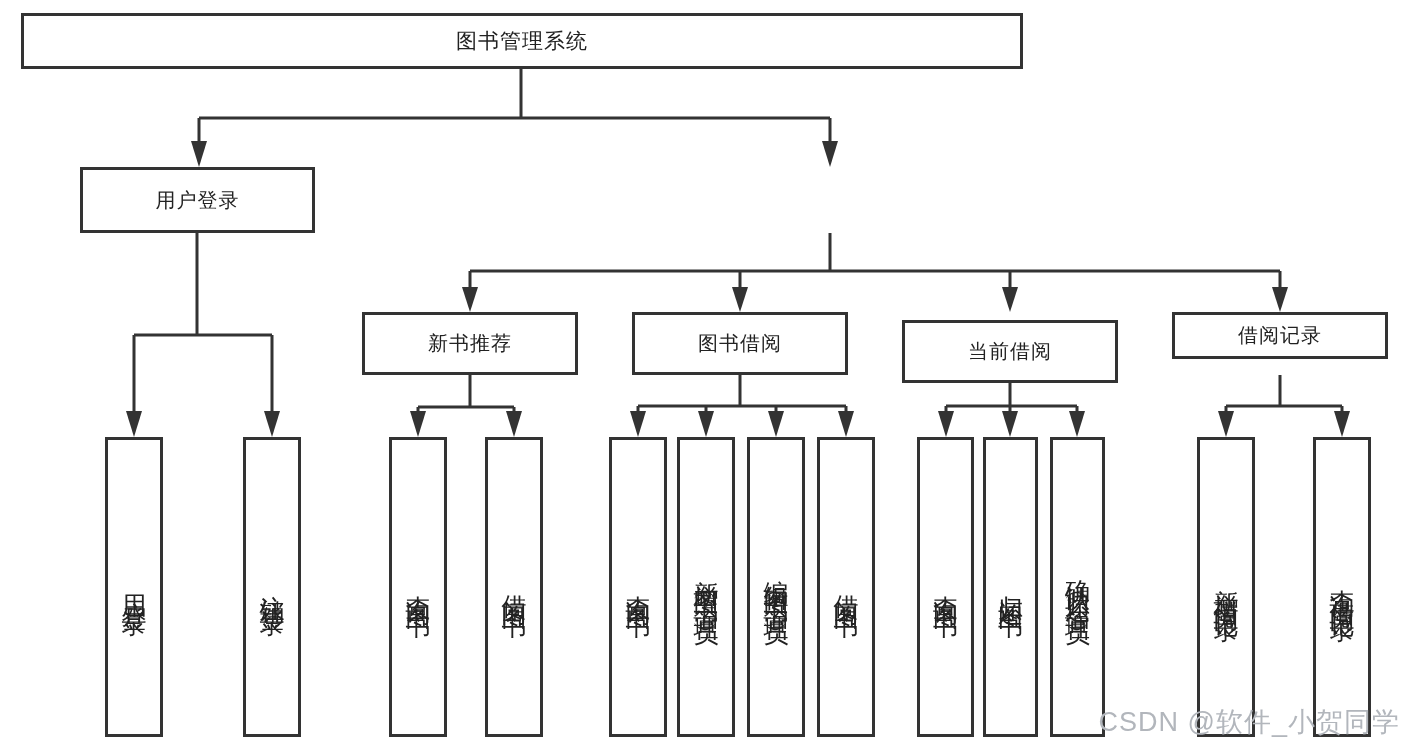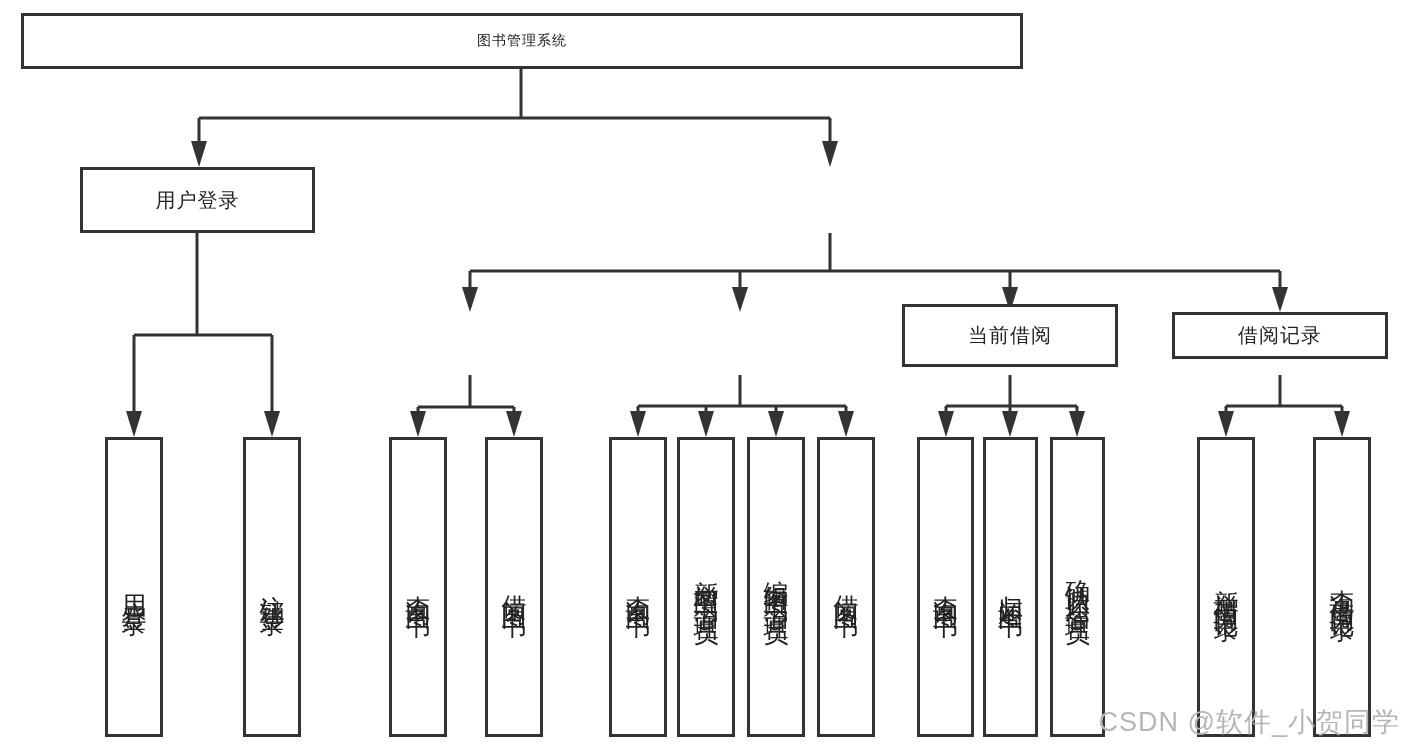--- a/index.html
+++ b/index.html
@@ -25,21 +25,21 @@
     position: absolute;
     box-sizing: border-box;
     border: 3px solid var(--line);
     background: var(--bg);
     display: flex;
     align-items: center;
     justify-content: center;
     color: var(--text);
   }
   .hnode { font-size: 20px; letter-spacing: 1px; }
-  .root-node { font-size: 14px; letter-spacing: 1px; }
+  .root-node { font-size: 21px; letter-spacing: 1px; }
   .vnode .vtext {
     writing-mode: vertical-rl;
     font-size: 25px;
     letter-spacing: 6px;
     color: var(--text);
     line-height: 1;
   }
   #watermark {
     position: absolute;
     right: 5px;
@@ -95,21 +95,23 @@
       <path class="cline" d="M1280 375 V406 M1226 406 H1342 M1226 406 V414 M1342 406 V414"></path>
       <polygon class="ahead" points="1218,411 1234,411 1226,437"></polygon>
       <polygon class="ahead" points="1334,411 1350,411 1342,437"></polygon>
     </g>
   </svg>
 
   <div class="node root-node" style="left:21px; top:13px; width:1002px; height:56px">图书管理系统</div>
 
   <div class="node hnode" style="left:80px; top:167px; width:235px; height:66px">用户登录</div>
 
-  <div class="node hnode" style="left:902px; top:304px; width:216px; height:63px">当前借阅</div>
+  <div class="node hnode" style="left:362px; top:312px; width:216px; height:63px">新书推荐</div>
+  <div class="node hnode" style="left:632px; top:312px; width:216px; height:63px">图书借阅</div>
+  <div class="node hnode" style="left:902px; top:320px; width:216px; height:63px">当前借阅</div>
   <div class="node hnode" style="left:1172px; top:312px; width:216px; height:47px">借阅记录</div>
 
   <div class="node vnode" style="left:105px; top:437px; width:58px; height:300px">
     <span class="vtext">用户登录</span>
   </div>
   <div class="node vnode" style="left:243px; top:437px; width:58px; height:300px">
     <span class="vtext">注销登录</span>
   </div>
 
   <div class="node vnode" style="left:389px; top:437px; width:58px; height:300px">

